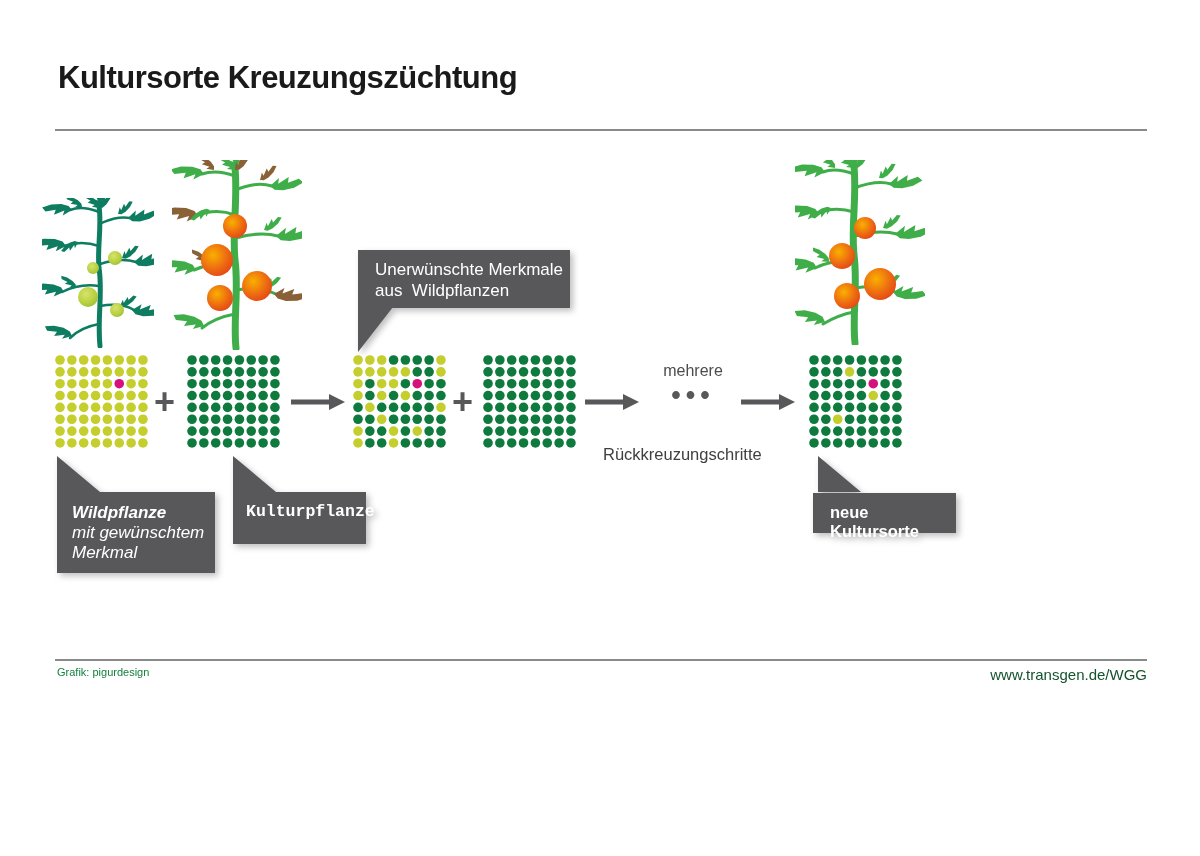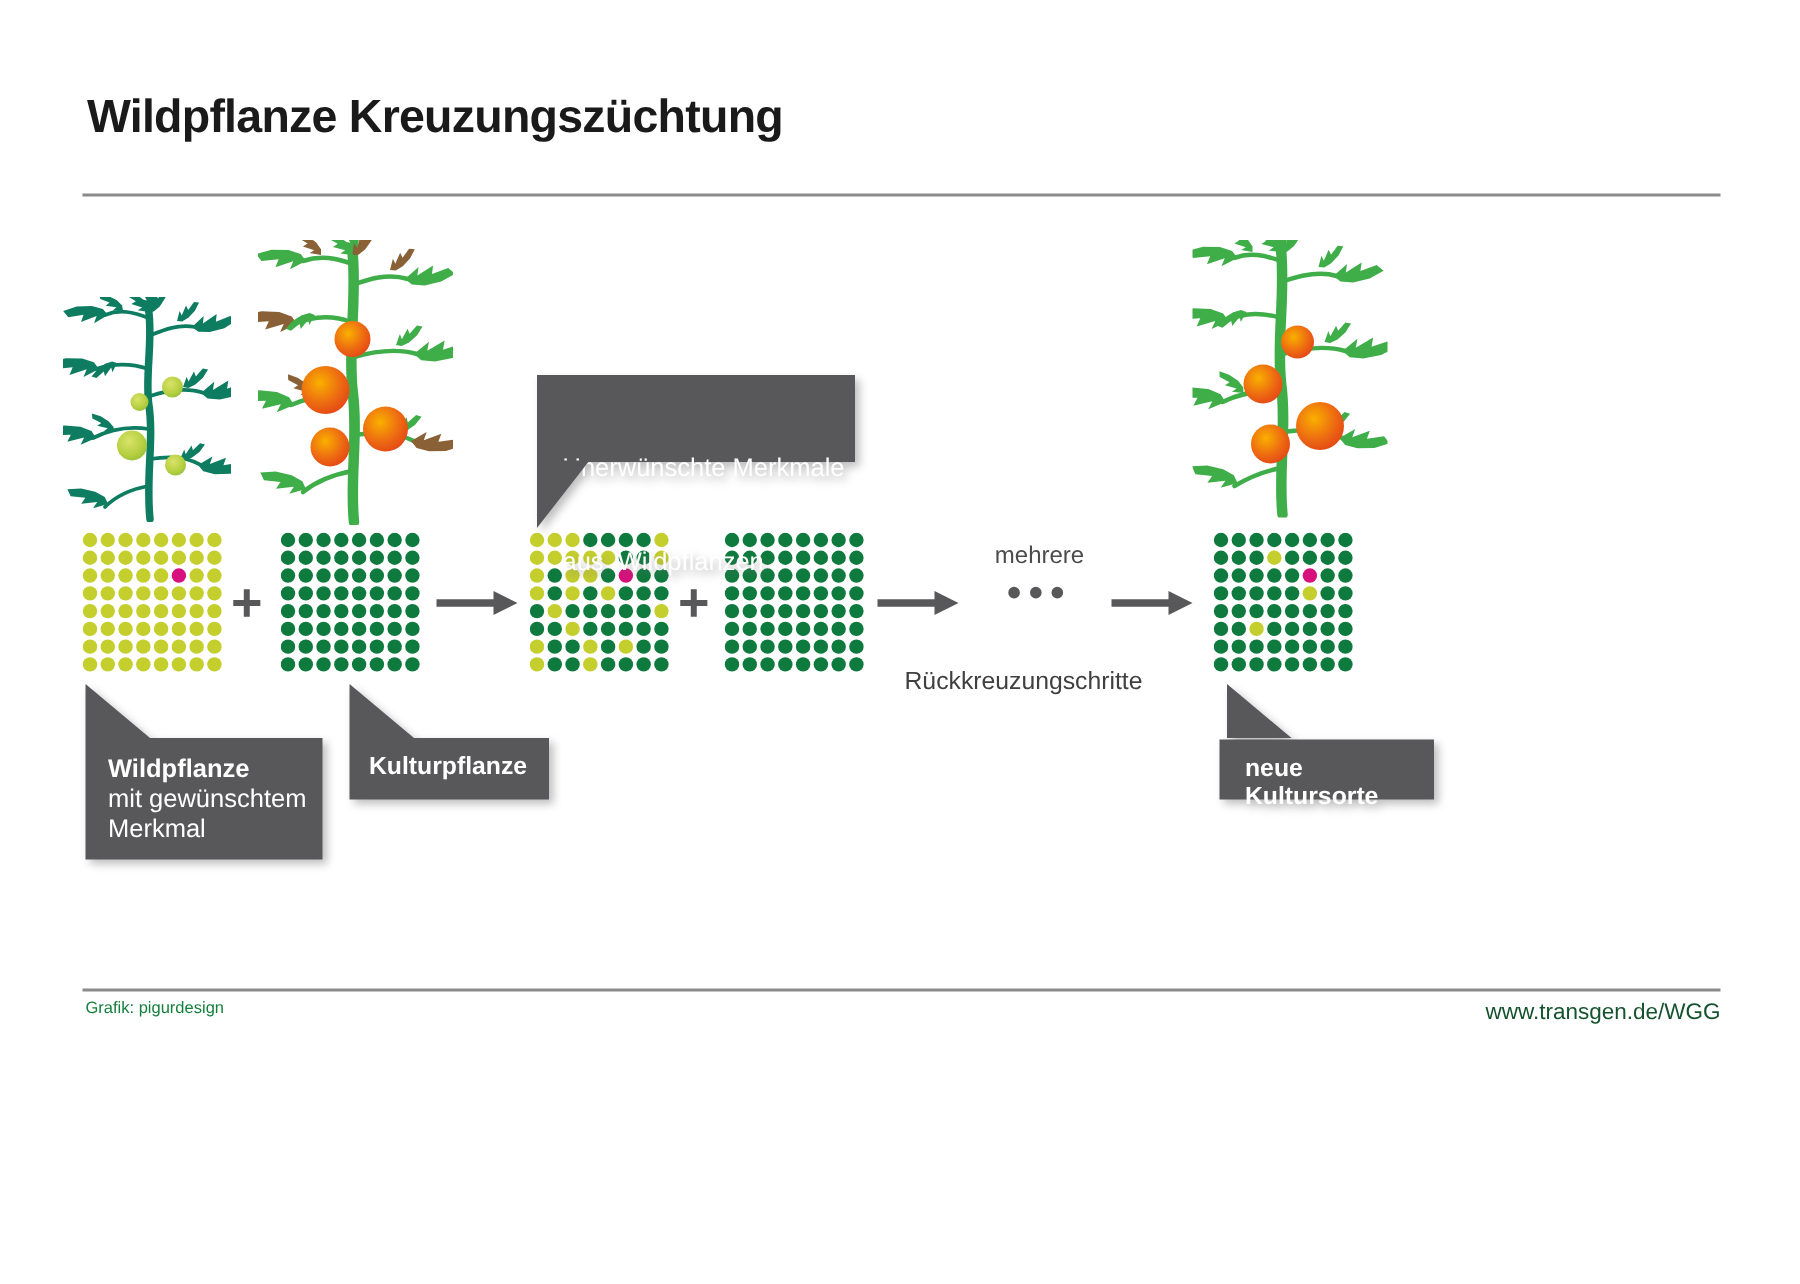--- a/index.html
+++ b/index.html
@@ -38,30 +38,30 @@
   .callout .box{position:absolute;background:#58585a;color:#ffffff;box-sizing:border-box;}
   .tail-up{position:absolute;width:0;height:0;
            border-bottom:36px solid #58585a;border-right:43px solid transparent;}
   .tail-down{position:absolute;width:0;height:0;
              border-top:45px solid #58585a;border-right:35px solid transparent;}
 
   #bubble{left:358px;top:250px;}
   #bubble .box{left:0;top:0;width:212px;height:58px;padding:9px 0 0 17px;
                font-size:17px;line-height:21px;}
   #bubble .tail-down{left:0;top:57px;}
-  .bubble-line{white-space:pre-wrap;display:block;margin-top:42px;}
+  .bubble-line{white-space:pre-wrap;display:block;}
 
   #label-wild{left:57px;top:456px;}
   #label-wild .tail-up{left:0;top:0;}
   #label-wild .box{left:0;top:36px;width:158px;height:81px;padding:11px 0 0 15px;
-                   font-size:17px;line-height:20px;}
+                   font-size:17px;line-height:20px;font-style:italic;}
   #label-kultur{left:233px;top:456px;}
   #label-kultur .tail-up{left:0;top:0;}
-  #label-kultur .box{left:0;top:36px;width:133px;height:41px;padding:10px 0 0 13px;
-                     font-size:16.5px;font-weight:bold;}
+  #label-kultur .box{left:0;top:36px;width:133px;height:52px;padding:10px 0 0 13px;
+                     font-size:16.5px;font-weight:bold;font-family:Liberation Mono, monospace;}
   #label-neu{left:813px;top:456px;}
   #label-neu .tail-up{left:5px;top:0;}
   #label-neu .box{left:0;top:37px;width:143px;height:40px;padding:10px 0 0 17px;
                   font-size:16.5px;font-weight:bold;}
   .bold{font-weight:bold;}
 
   .footer-left{position:absolute;left:57px;top:666px;font-size:11px;color:#15803d;}
   .footer-right{position:absolute;right:53px;top:666px;font-size:15px;color:#14532d;}
 </style>
 </head>
@@ -78,21 +78,21 @@
         <stop offset="1" stop-color="#e03a16"></stop>
       </radialGradient>
       <radialGradient id="gradGreenTom" cx="0.4" cy="0.35" r="0.8">
         <stop offset="0" stop-color="#d9e36a"></stop>
         <stop offset="0.6" stop-color="#b5cf3e"></stop>
         <stop offset="1" stop-color="#8ab93a"></stop>
       </radialGradient>
     </defs>
   </svg>
 
-  <div class="title">Wildpflanze Kreuzungszüchtung</div>
+  <div class="title">Kultursorte Kreuzungszüchtung</div>
   <div class="rule top"></div>
 
   <div class="plant" id="plant-wild">
     <svg width="112" height="150" viewBox="0 0 112 150">
       <g stroke="#0e7c60" fill="none" stroke-linecap="round">
         <path d="M58 148 C55 120 61 95 57 70 C55 50 60 28 57 8" stroke-width="5"></path>
         <g stroke-width="2.5">
           <path d="M57 14 C47 10 38 8 28 12"></path>
           <path d="M57 26 C67 22 76 18 88 20"></path>
           <path d="M57 48 C45 44 34 44 22 48"></path>

